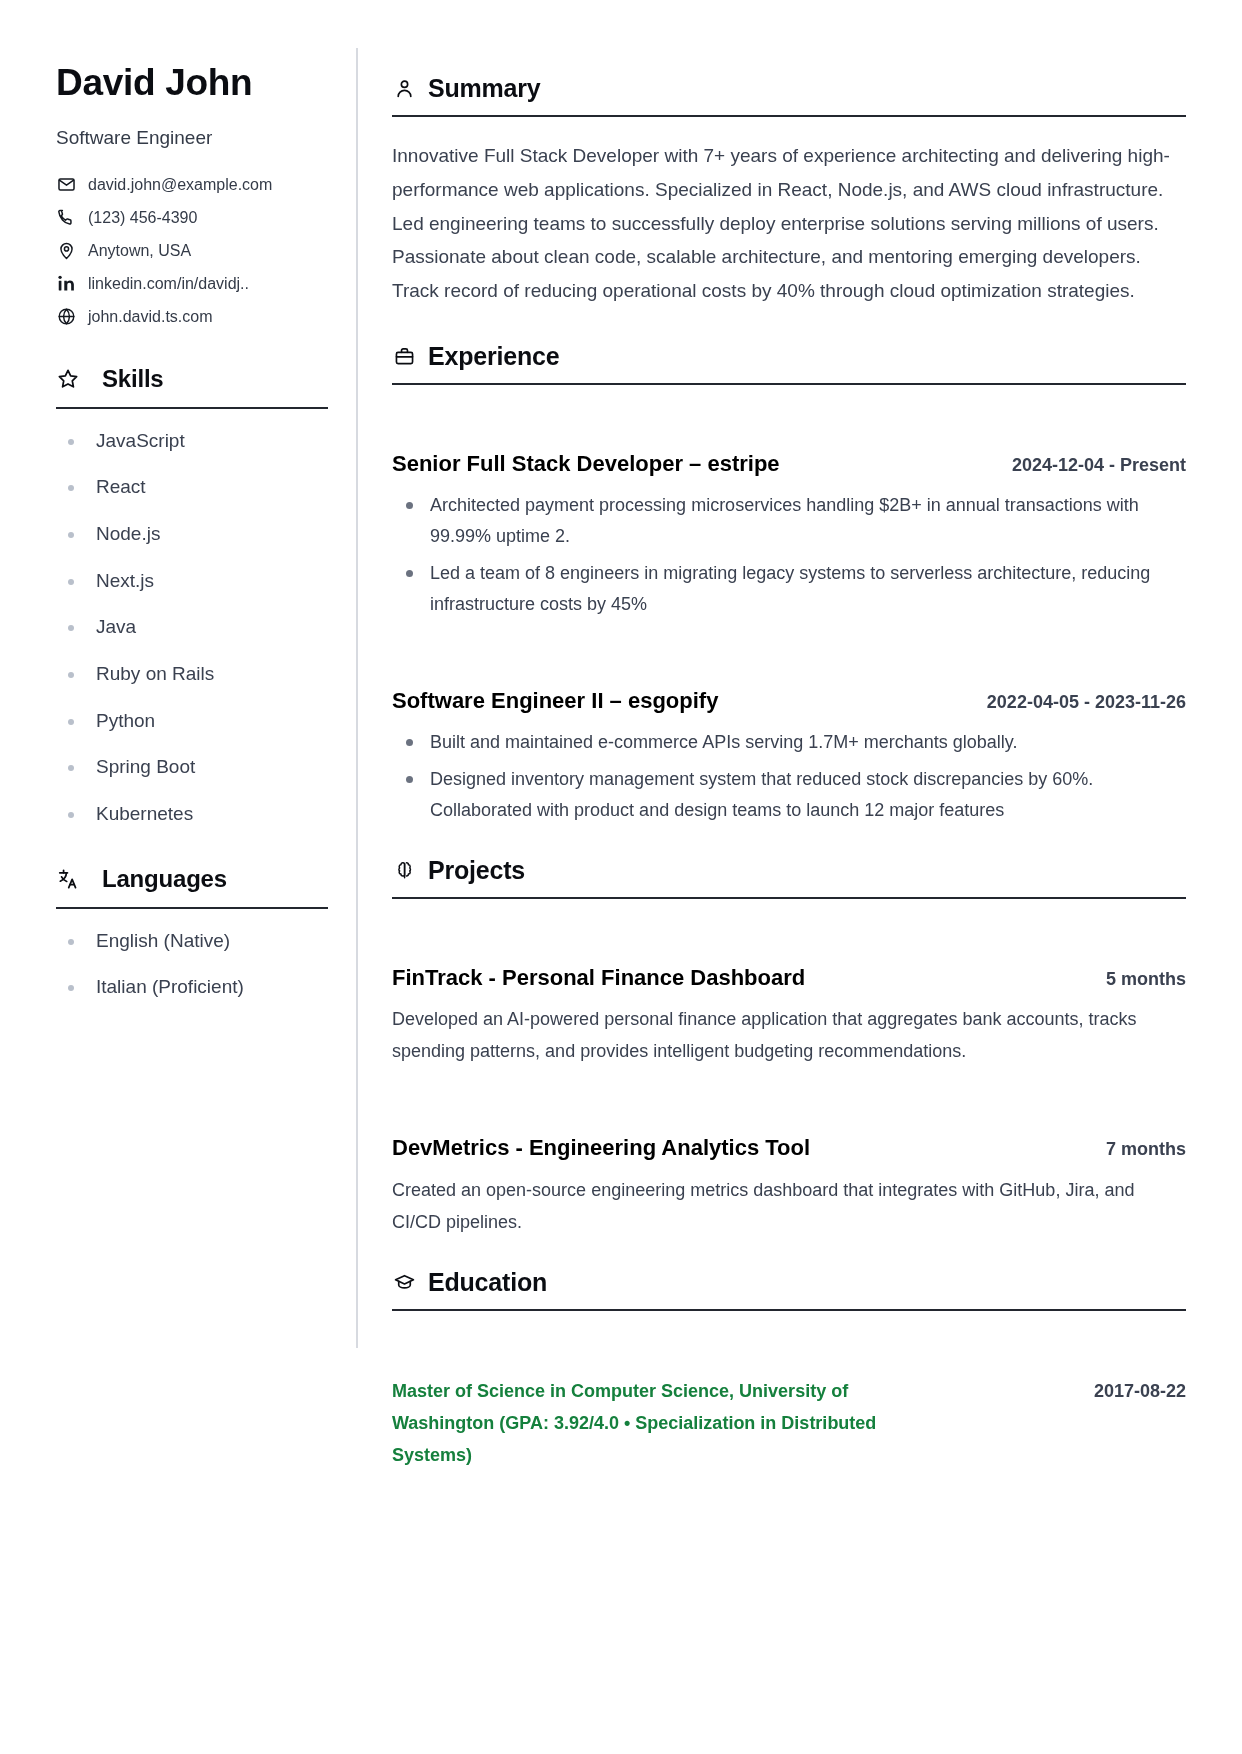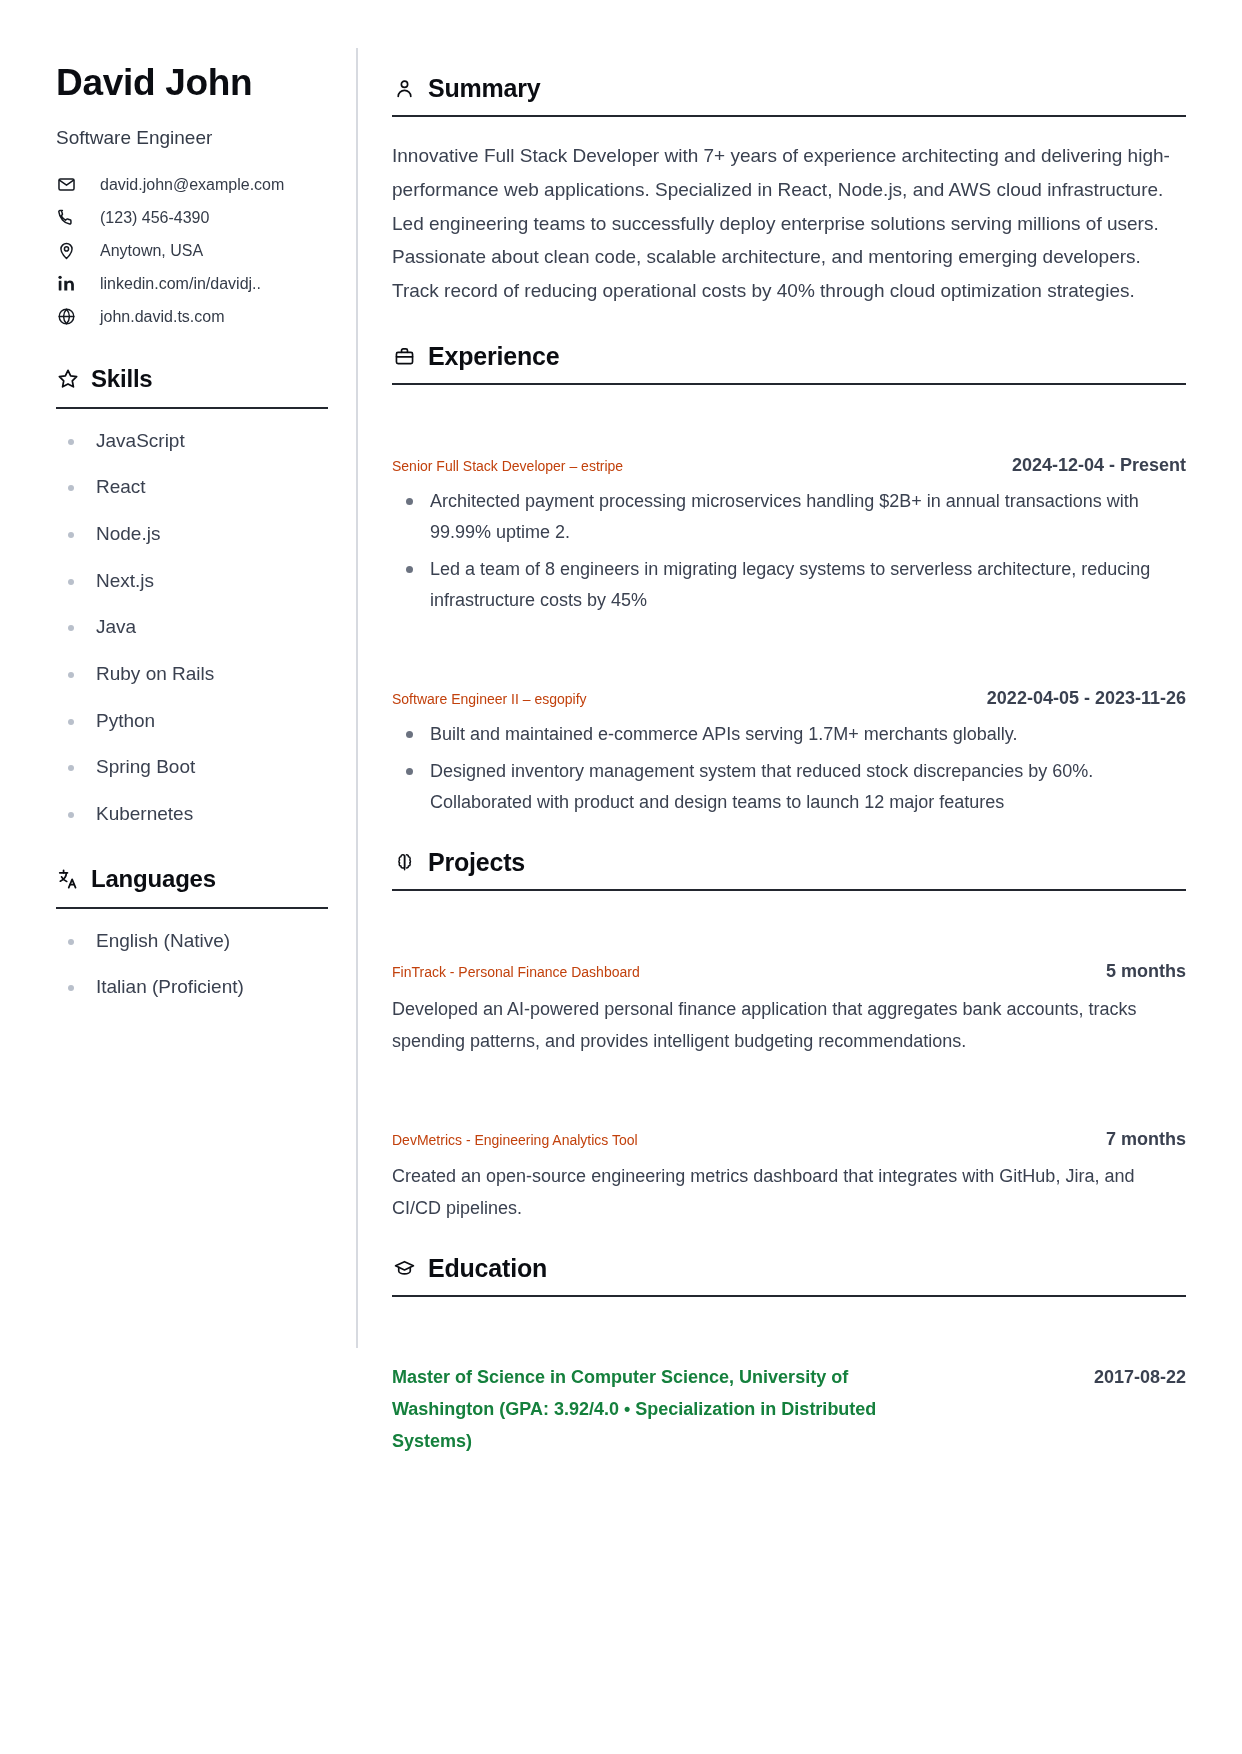--- a/index.html
+++ b/index.html
@@ -50,21 +50,21 @@
     margin-bottom: 26px;
   }
 
   .contact-list {
     list-style: none;
   }
 
   .contact-item {
     display: flex;
     align-items: center;
-    gap: 24px;
+    gap: 12px;
     margin-bottom: 13px;
     font-size: 16px;
     color: #343b48;
     line-height: 1.25;
   }
 
   .contact-icon {
     flex: 0 0 20px;
     width: 20px;
     height: 20px;
@@ -73,21 +73,21 @@
     justify-content: center;
     color: #14181f;
   }
   .contact-icon svg { display: block; }
 
   .side-section { margin-top: 38px; }
 
   .side-head {
     display: flex;
     align-items: center;
-    gap: 11px;
+    gap: 22px;
     margin-bottom: 14px;
   }
 
   .side-head-icon {
     width: 24px;
     height: 24px;
     display: flex;
     align-items: center;
     justify-content: center;
     color: #0b0d12;
@@ -184,23 +184,23 @@
 
   .entry-head {
     display: flex;
     align-items: baseline;
     justify-content: space-between;
     gap: 18px;
     margin-bottom: 10px;
   }
 
   .entry-title {
-    font-size: 14px;
-    font-weight: 400;
-    color: #c2410c;
+    font-size: 22px;
+    font-weight: 700;
+    color: #000000;
     line-height: 1.45;
   }
 
   .entry-date {
     font-size: 18px;
     font-weight: 700;
     color: #3a4150;
     white-space: nowrap;
     flex: 0 0 auto;
     margin-top: 48px;

